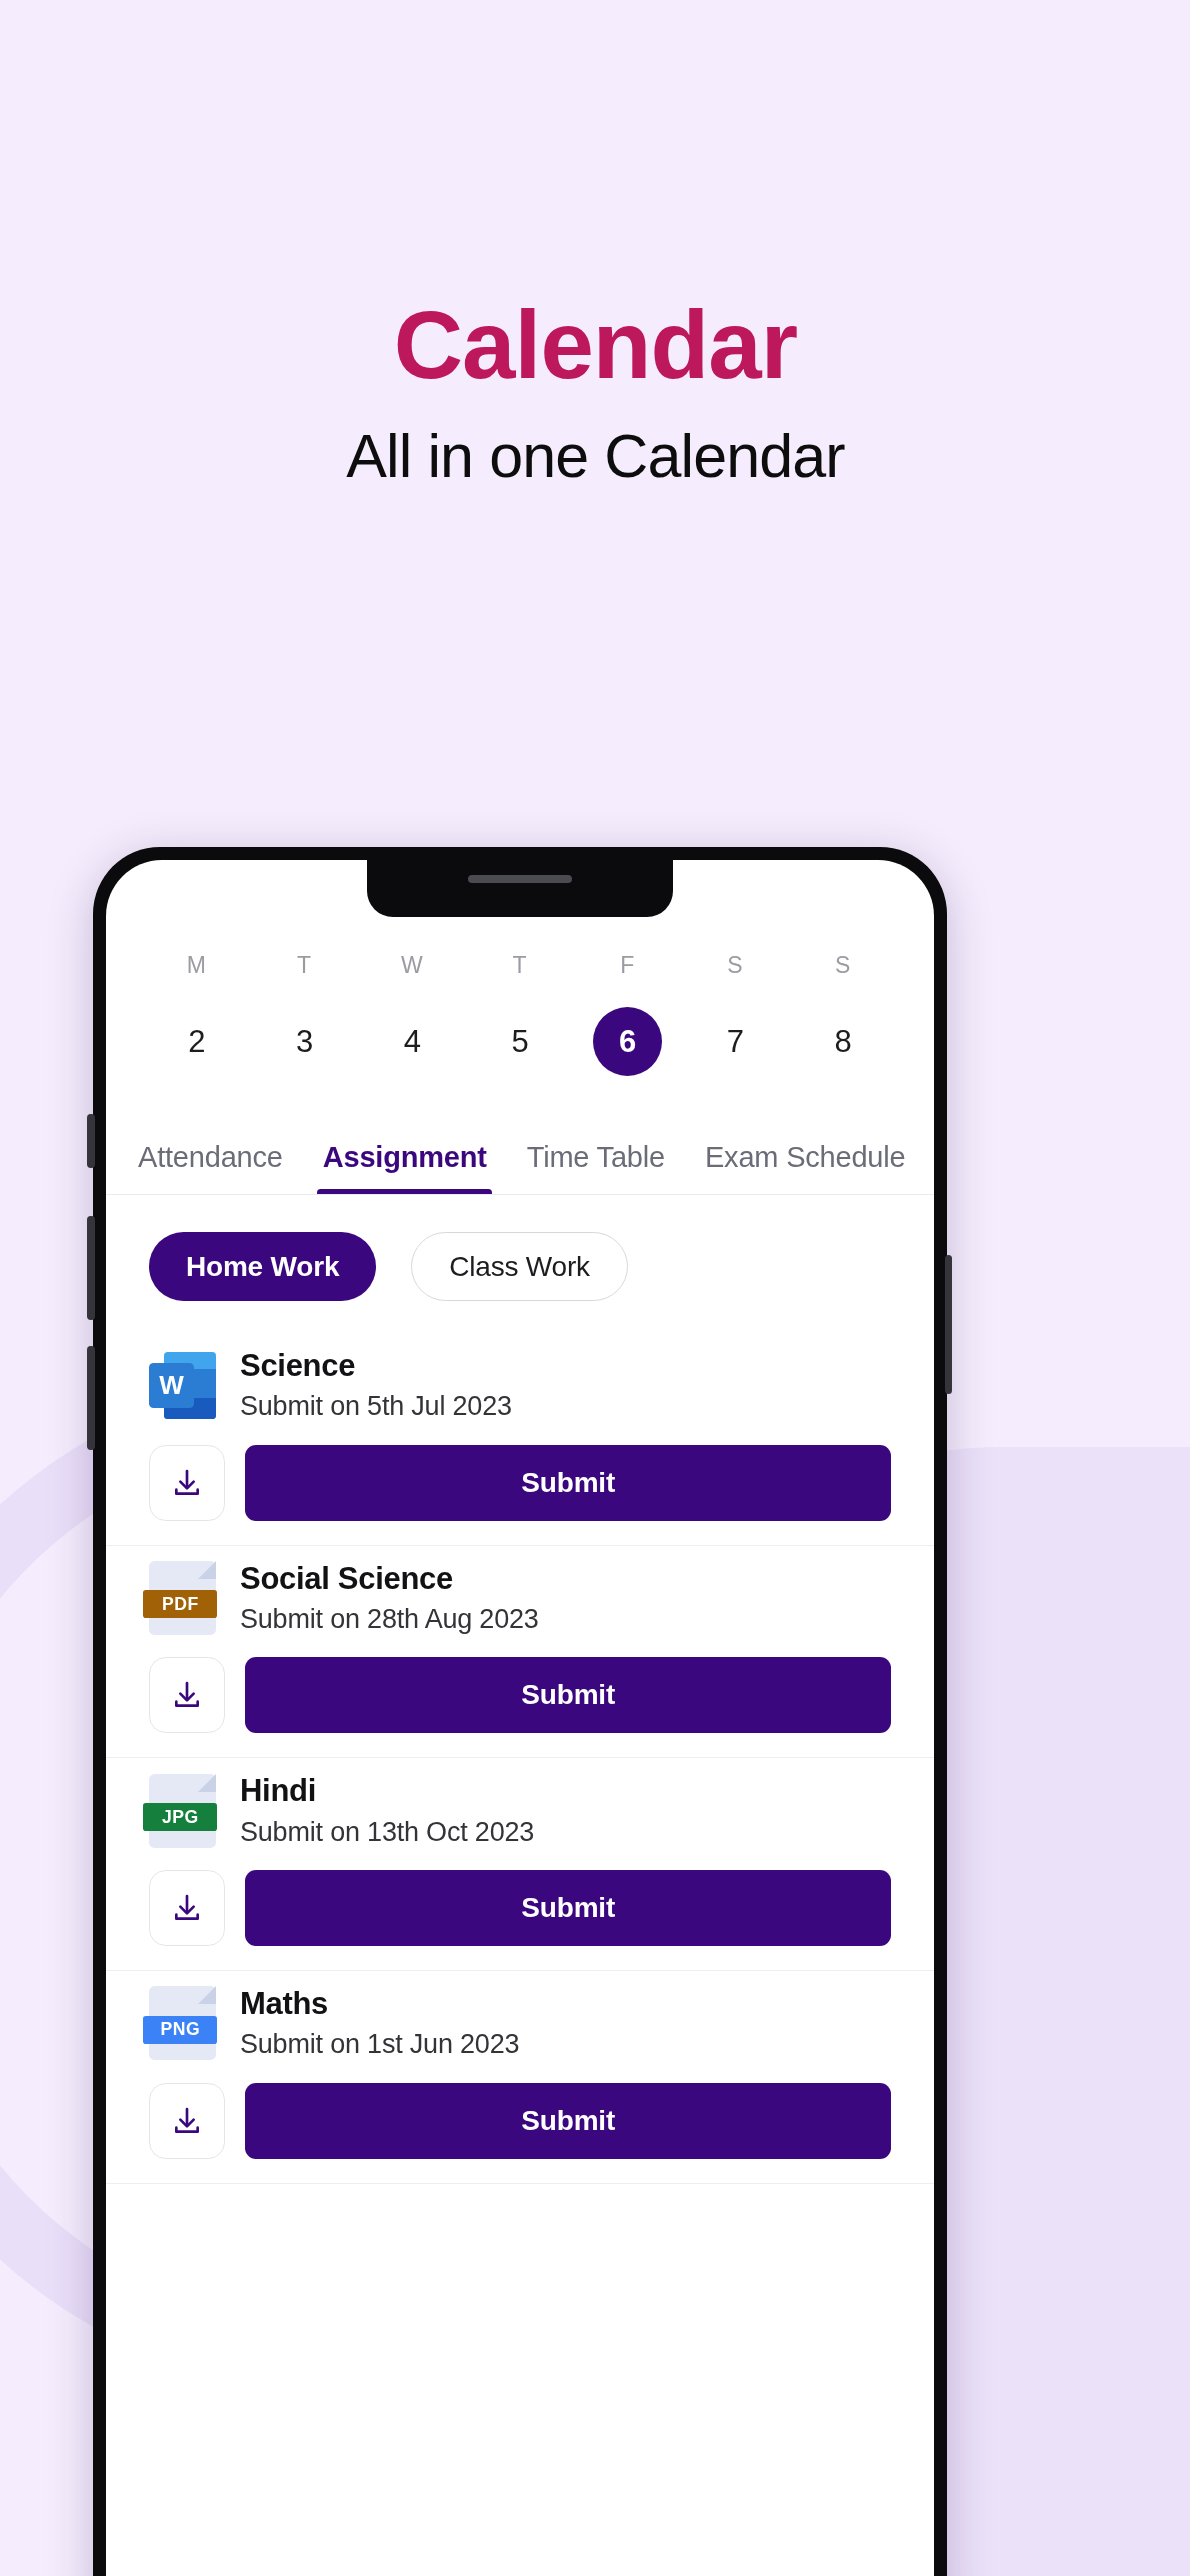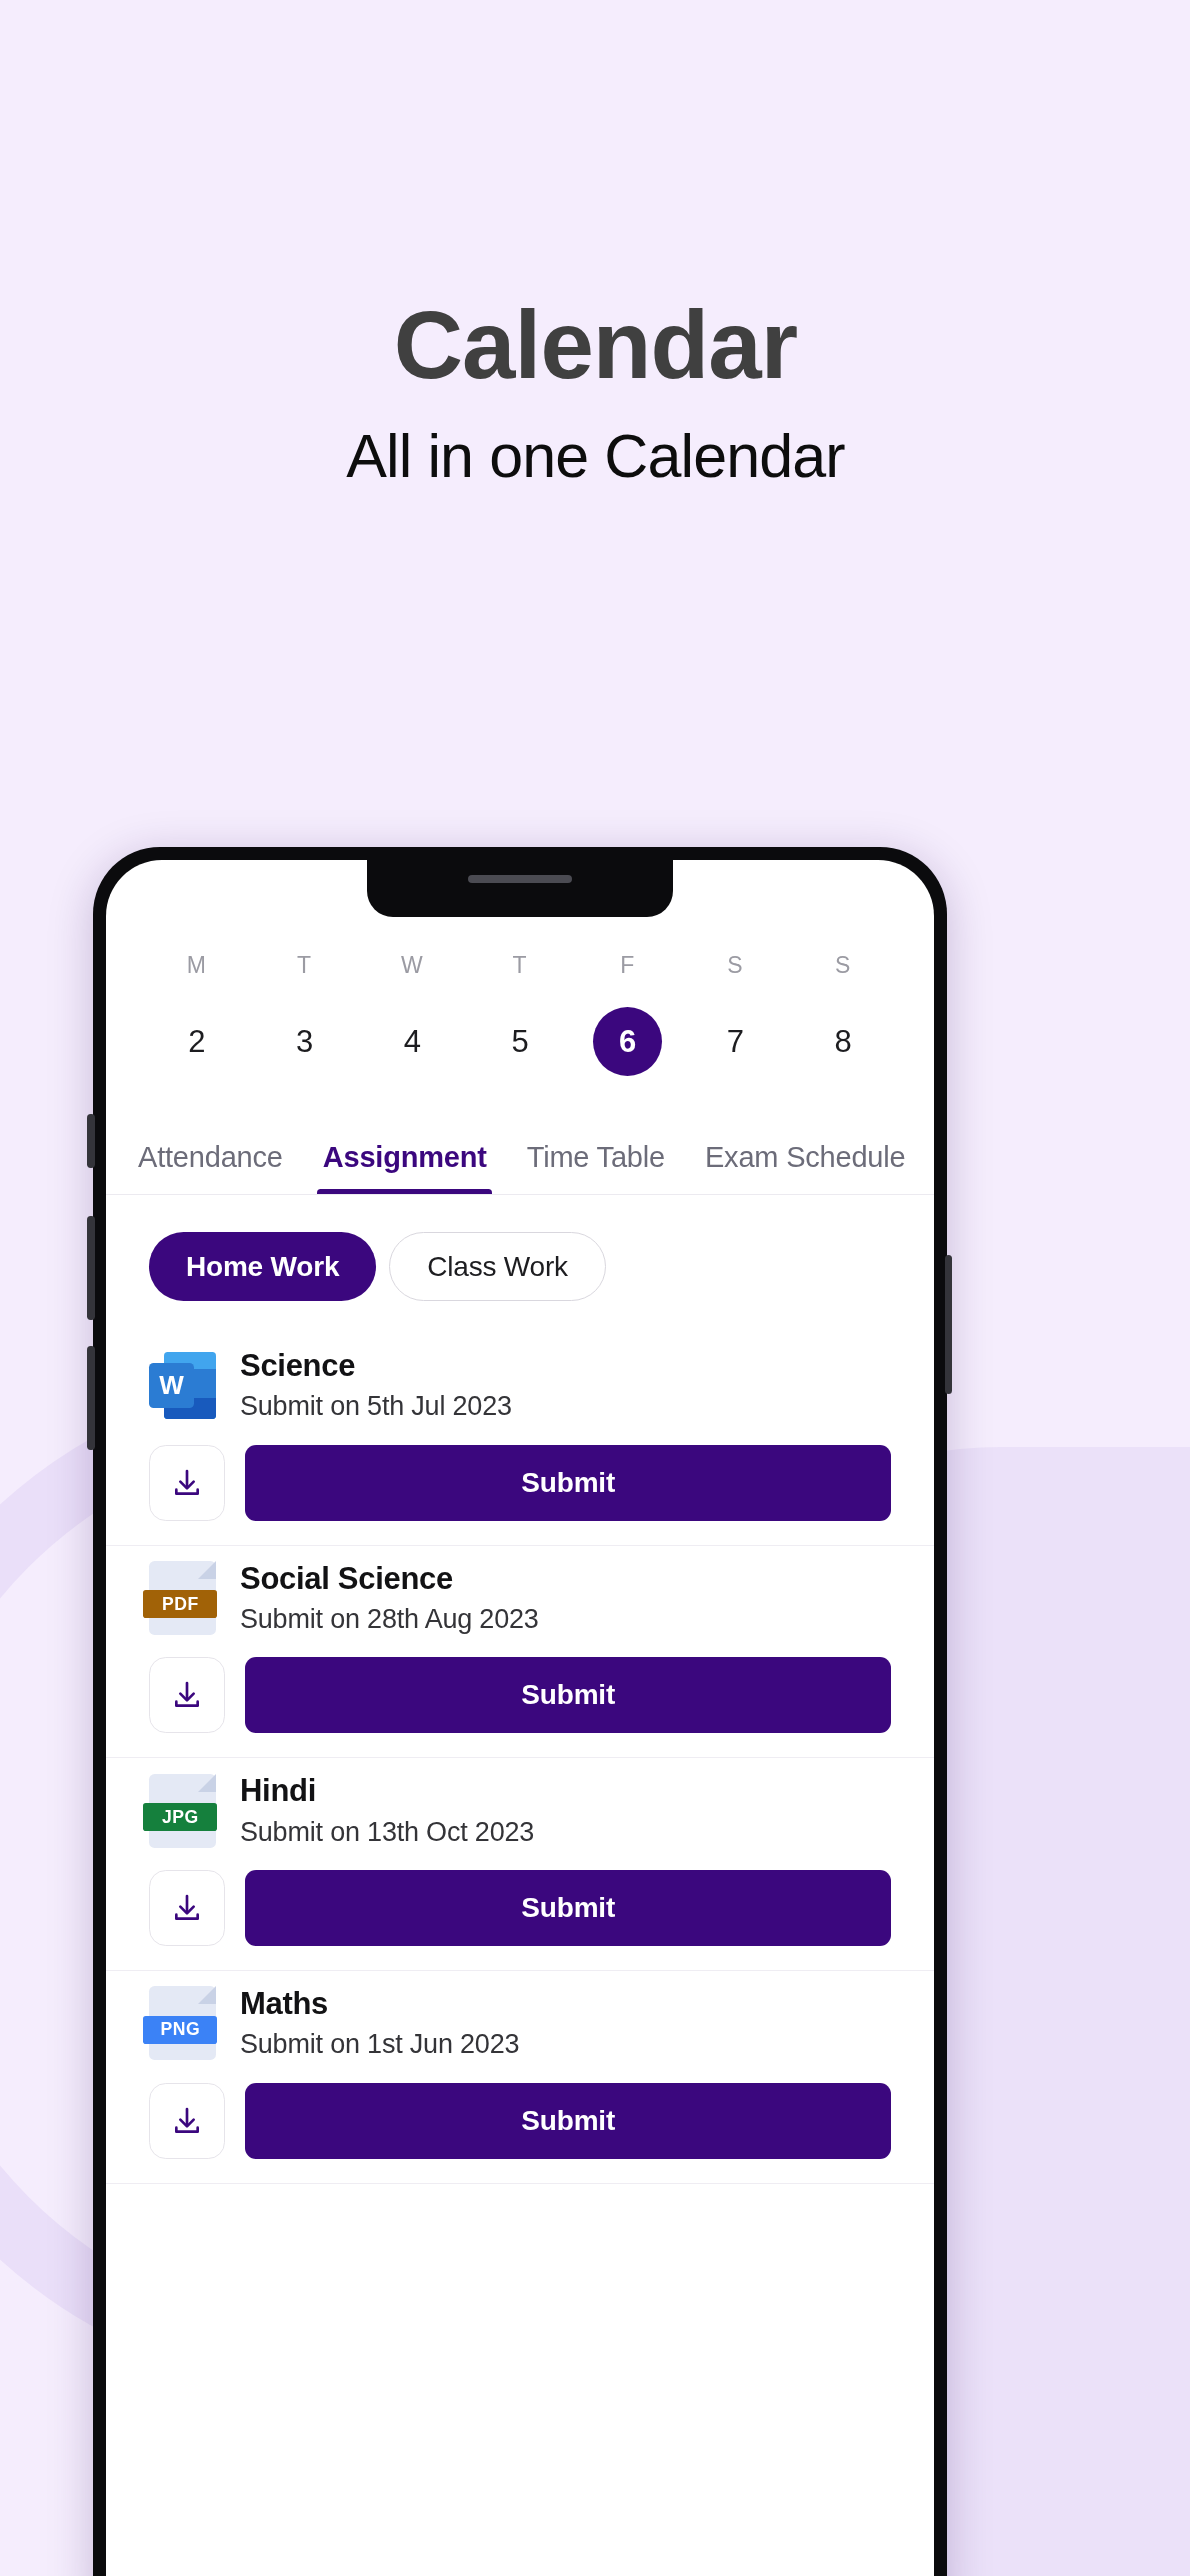--- a/index.html
+++ b/index.html
@@ -41,21 +41,21 @@
     position: absolute;
     left: 0; top: 0; width: 1191px;
     text-align: center;
     z-index: 6;
   }
   .hero-title {
     margin-top: 297px;
     font-size: 96px;
     line-height: 1.0;
     font-weight: 700;
-    color: #404040;
+    color: #be185d;
     letter-spacing: -0.9px;
   }
   .hero-sub {
     margin-top: 33px;
     font-size: 61px;
     line-height: 1.0;
     font-weight: 400;
     color: #0d0d0d;
     letter-spacing: -0.9px;
   }
@@ -211,21 +211,21 @@
     position: absolute;
     left: -5.6px; right: -5.6px; bottom: -1.9px;
     height: 6.5px;
     background: #3b077e;
     border-radius: 3.7px 3.7px 0 0;
   }
 
   
   .pills {
     display: flex;
-    gap: 13px;
+    gap: 35px;
     padding: 37px 43px 0 43px;
   }
   .pill {
     height: 69px;
     padding: 0 37px;
     border-radius: 37px;
     display: flex; align-items: center; justify-content: center;
     font-size: 28px;
     font-weight: 700;
     letter-spacing: -0.2px;

